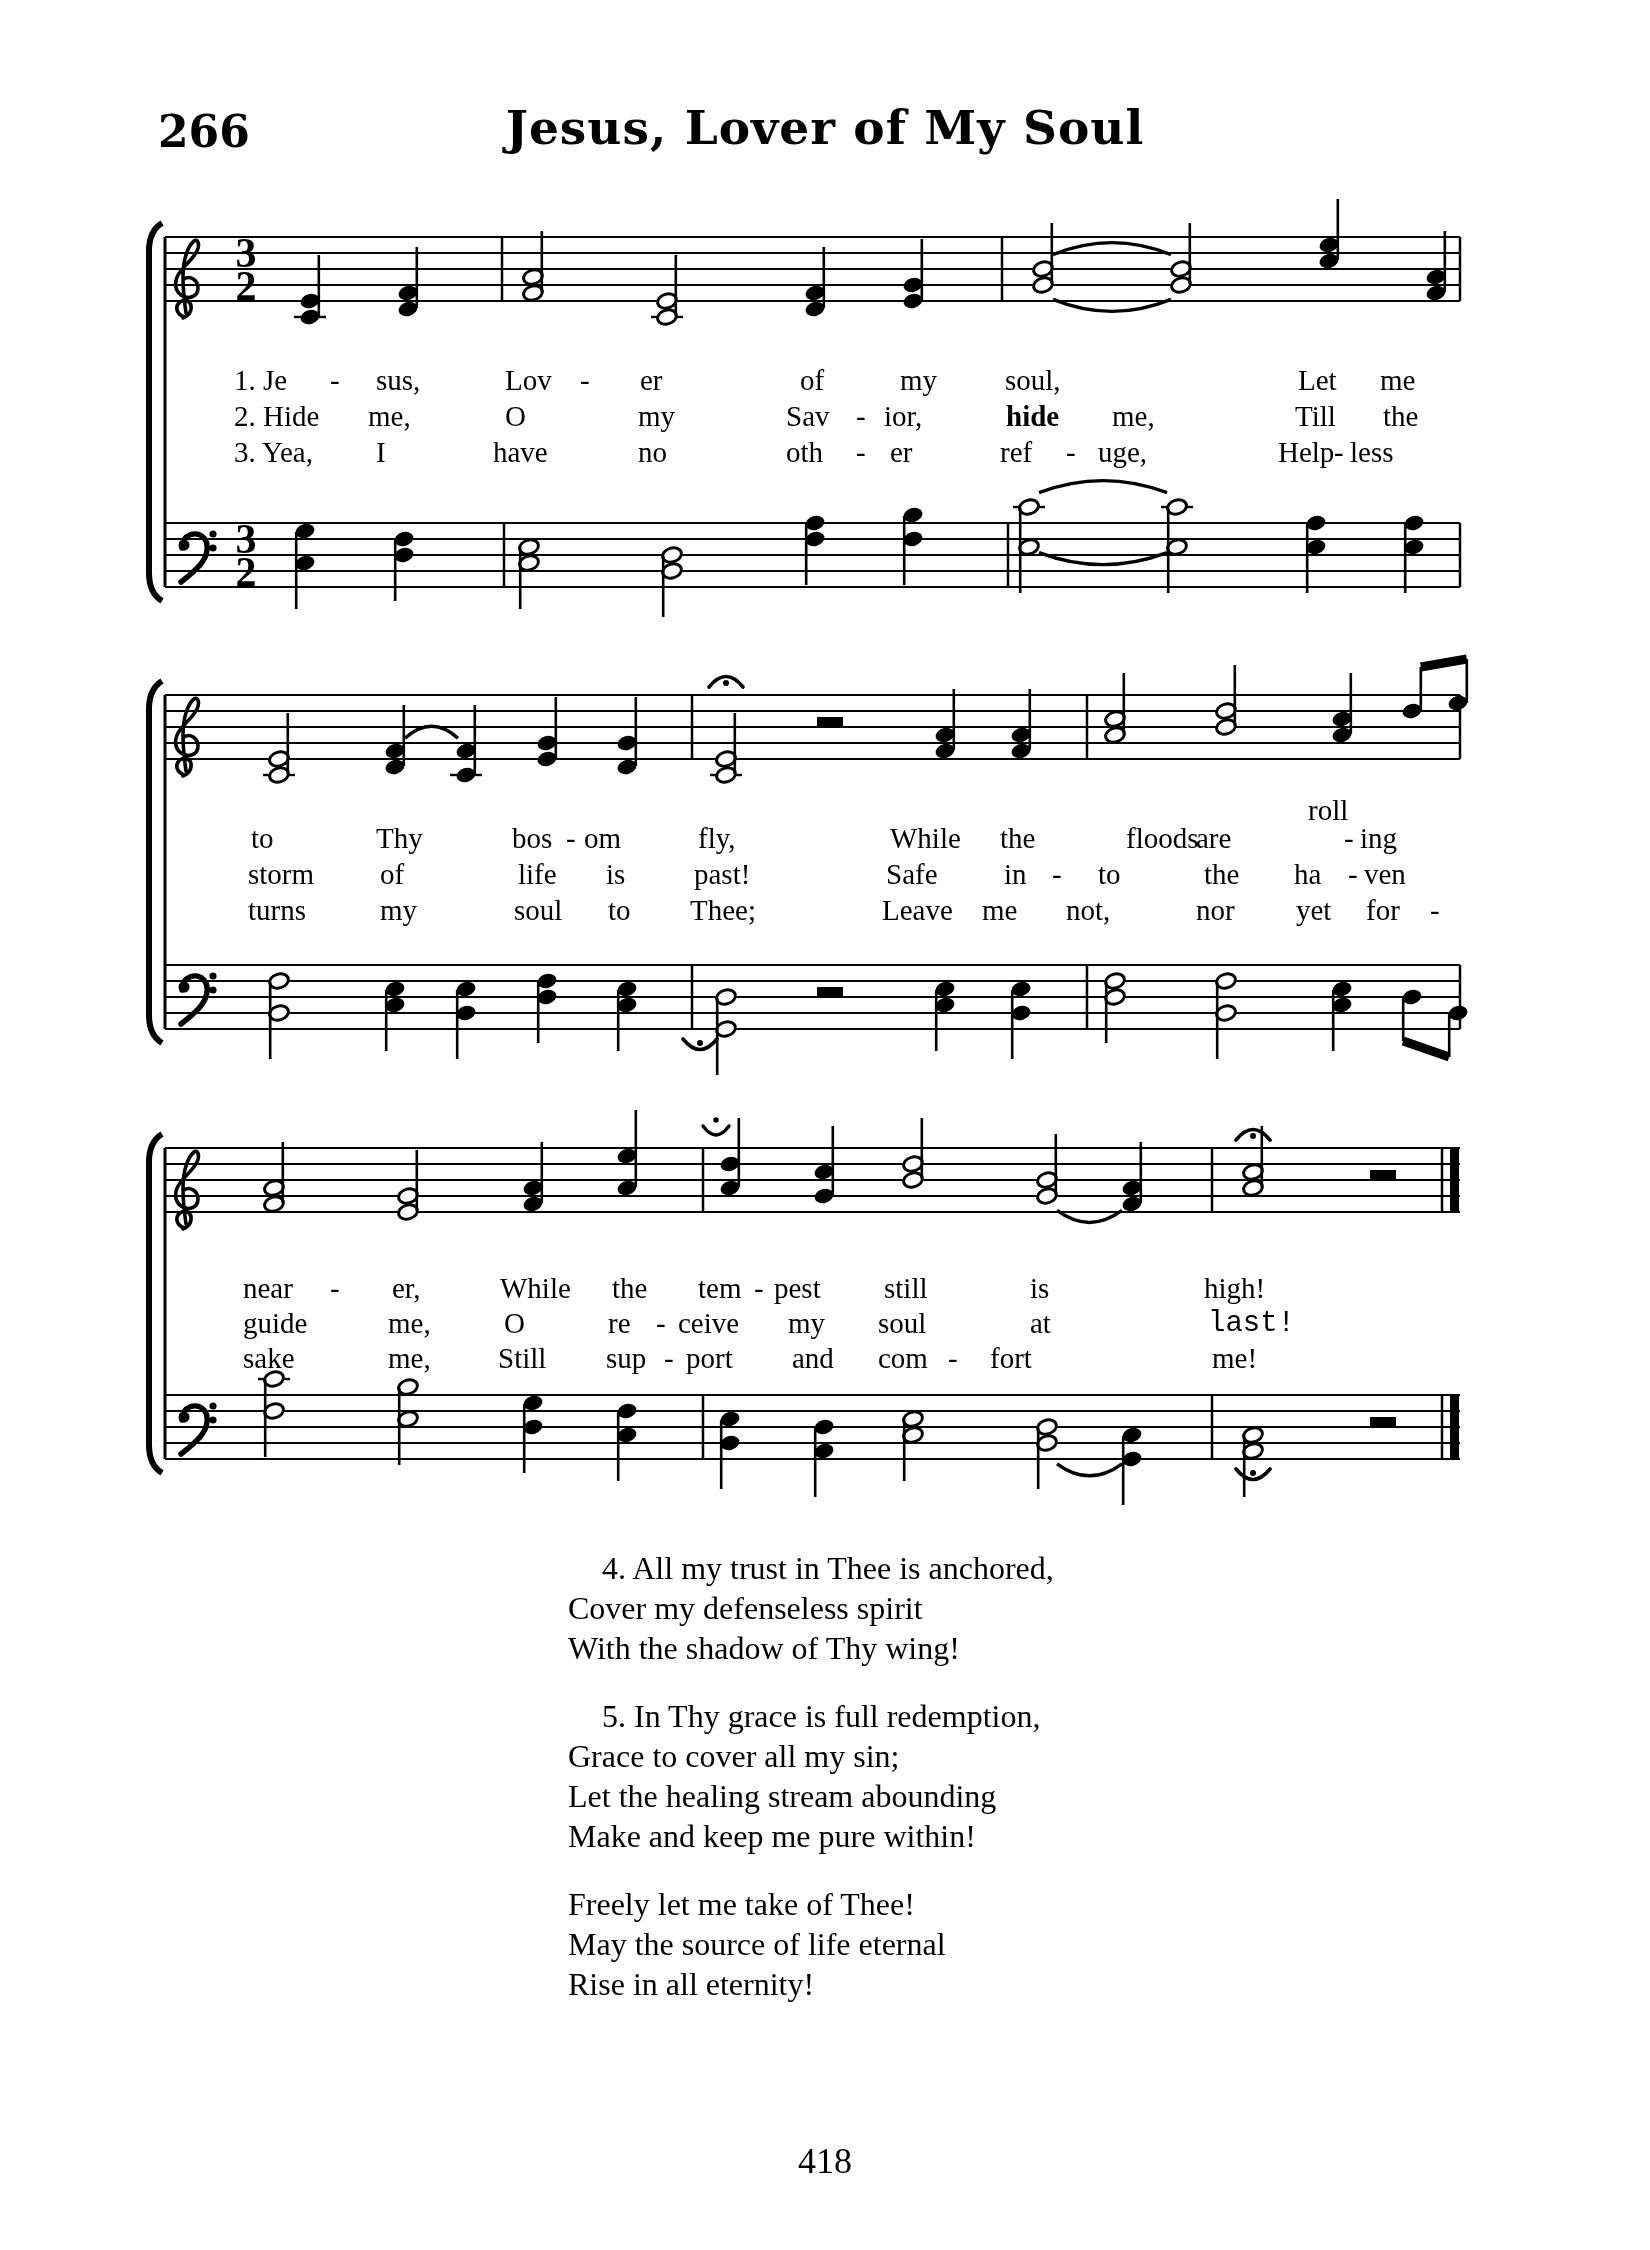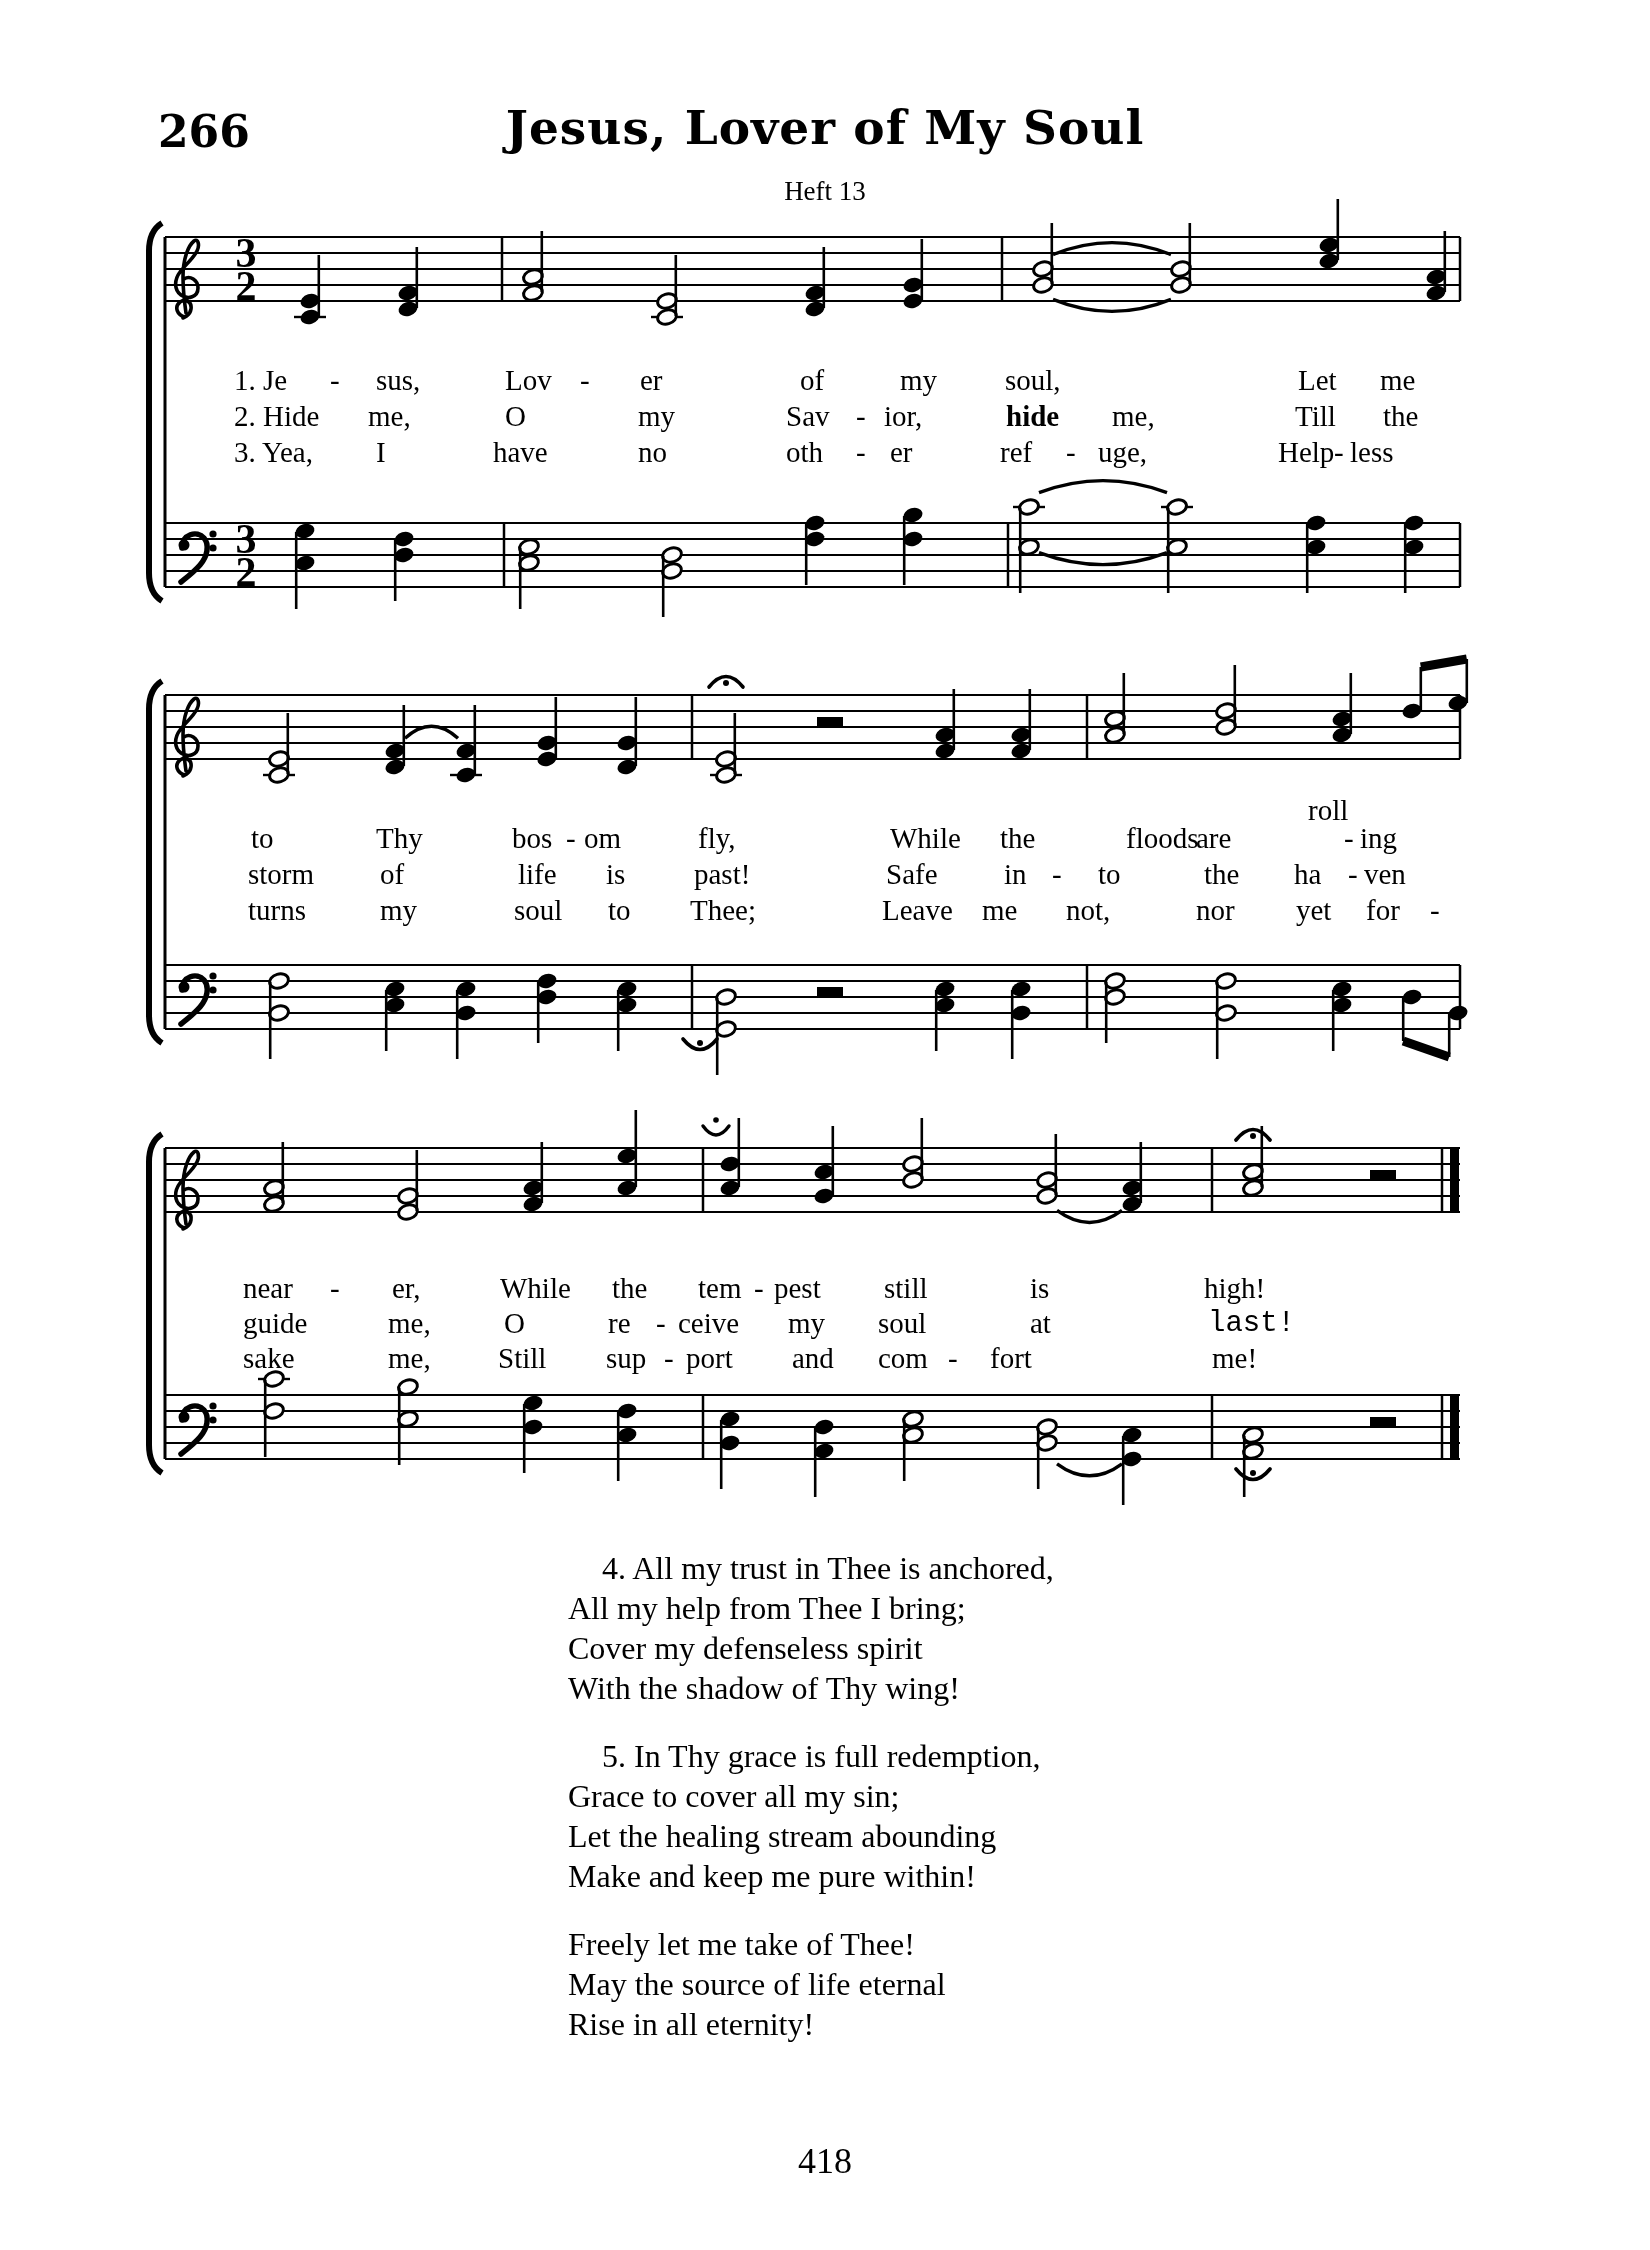--- a/index.html
+++ b/index.html
@@ -18,21 +18,20 @@
   .verse-line{line-height:40px;white-space:pre;}
   .verse-line.first{padding-left:34px;}
   .page-number{position:absolute;left:0;width:1650px;top:2140px;text-align:center;font-size:36px;}
 </style>
 </head>
 <body>
 
 <div class="page">
   <div class="hymn-number">266</div>
   <div class="hymn-title">Jesus, Lover of My Soul</div>
-  <div class="hymn-subtitle">Heft 13</div>
   <svg id="notation" width="1650" height="2250" viewBox="0 0 1650 2250">
       <g>
         <path d="M 162 223 Q 149 231 149 251 L 149 573 Q 149 593 162 601" fill="none" stroke="#000" stroke-width="6"></path>
         <line x1="165" y1="237" x2="165" y2="587" stroke="#000" stroke-width="3"></line>
         <g>
           <line x1="165" y1="237" x2="1460" y2="237" stroke="#000" stroke-width="2.2"></line>
           <line x1="165" y1="253" x2="1460" y2="253" stroke="#000" stroke-width="2.2"></line>
           <line x1="165" y1="269" x2="1460" y2="269" stroke="#000" stroke-width="2.2"></line>
           <line x1="165" y1="285" x2="1460" y2="285" stroke="#000" stroke-width="2.2"></line>
           <line x1="165" y1="301" x2="1460" y2="301" stroke="#000" stroke-width="2.2"></line>
@@ -599,21 +598,20 @@
       <span style="left: 686px; top: 1342px;">port</span>
       <span style="left: 792px; top: 1342px;">and</span>
       <span style="left: 878px; top: 1342px;">com</span>
       <span style="left: 948px; top: 1342px;">-</span>
       <span style="left: 990px; top: 1342px; text-align: right;">fort</span>
       <span style="left: 1212px; top: 1342px;">me!</span>
     </div>
   <div id="verses">
       <div class="verse">
         <div class="verse-line first">4. All my trust in Thee is anchored,</div>
-        <div class="verse-line">All my help from Thee I bring;</div>
         <div class="verse-line">Cover my defenseless spirit</div>
         <div class="verse-line">With the shadow of Thy wing!</div>
       </div>
       <div class="verse">
         <div class="verse-line first">5. In Thy grace is full redemption,</div>
         <div class="verse-line">Grace to cover all my sin;</div>
         <div class="verse-line">Let the healing stream abounding</div>
         <div class="verse-line">Make and keep me pure within!</div>
       </div>
       <div class="verse">

